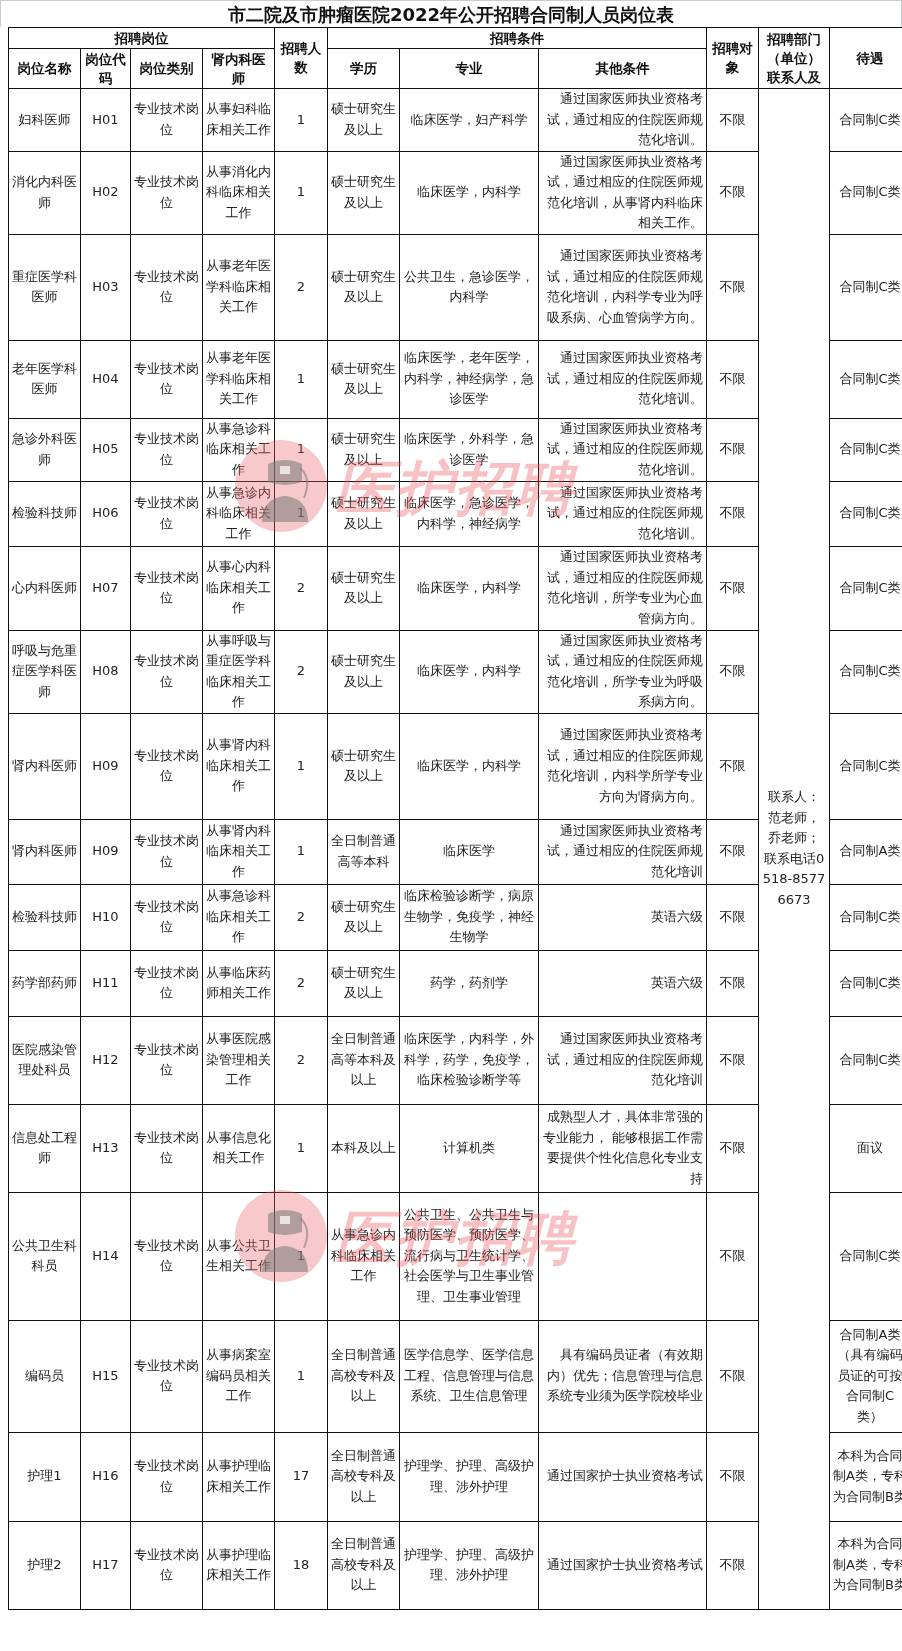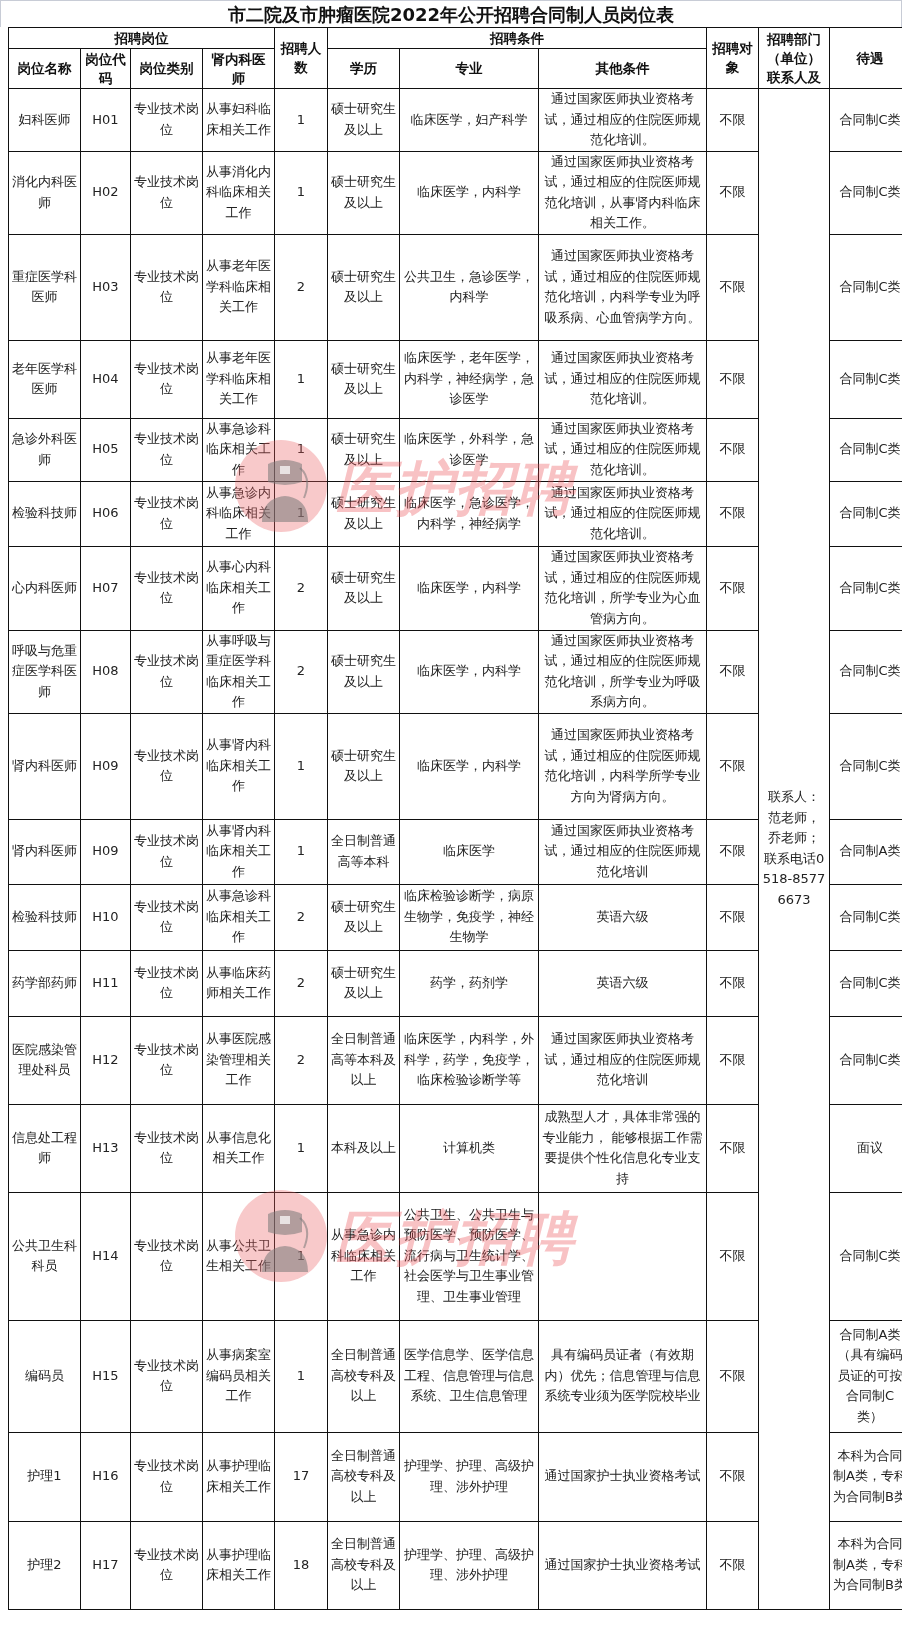--- a/index.html
+++ b/index.html
@@ -6,21 +6,21 @@
   body { width:902px; height:1651px; overflow:hidden; position:relative;
          font-family:"DejaVu Sans","Liberation Sans",sans-serif; color:#222; }
   .sheet { position:absolute; left:0; top:0; width:902px; height:1651px; }
   .title { position:absolute; left:0; top:0; width:902px; height:27px;
            border-top:1px solid #c8ccd6; border-left:1px solid #c8ccd6; border-right:1px solid #c8ccd6;
            box-sizing:border-box; text-align:center; font-weight:bold; font-size:18px; line-height:27px; color:#111; }
   table { position:absolute; left:8px; top:27px; width:902px; border-collapse:collapse; table-layout:fixed; }
   td, th { border:1px solid #111; padding:0 3px; font-size:13px; line-height:20.5px; text-align:center;
            vertical-align:middle; word-break:break-all; overflow:hidden; }
   th { font-weight:bold; color:#111; font-size:13.5px; line-height:19px; }
-  td.left { text-align:center;margin-top:48px; }
+  td.left { text-align:right;margin-top:48px; }
   td.contact { vertical-align:middle; }
   .wm { position:absolute; pointer-events:none; }
   .wm-circle { position:absolute; width:92px; height:92px; border-radius:50%; background:rgba(235,90,95,0.33); }
   .wm-text { position:absolute; font-size:58px; font-weight:bold; font-style:italic; color:rgba(235,70,75,0.33); letter-spacing:2px; white-space:nowrap; }
   .wm-fig { position:absolute; }
 </style>
 </head>
 <body>
 
 <div class="sheet">

